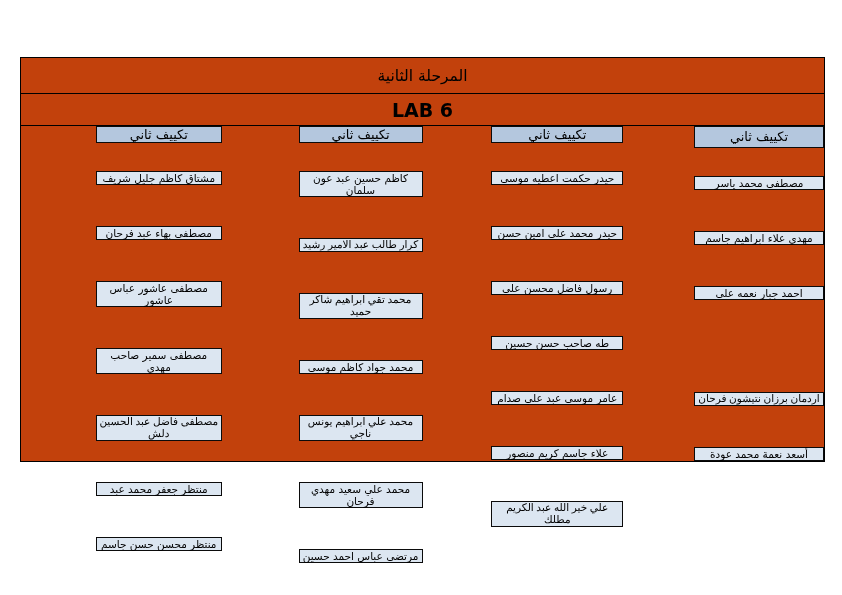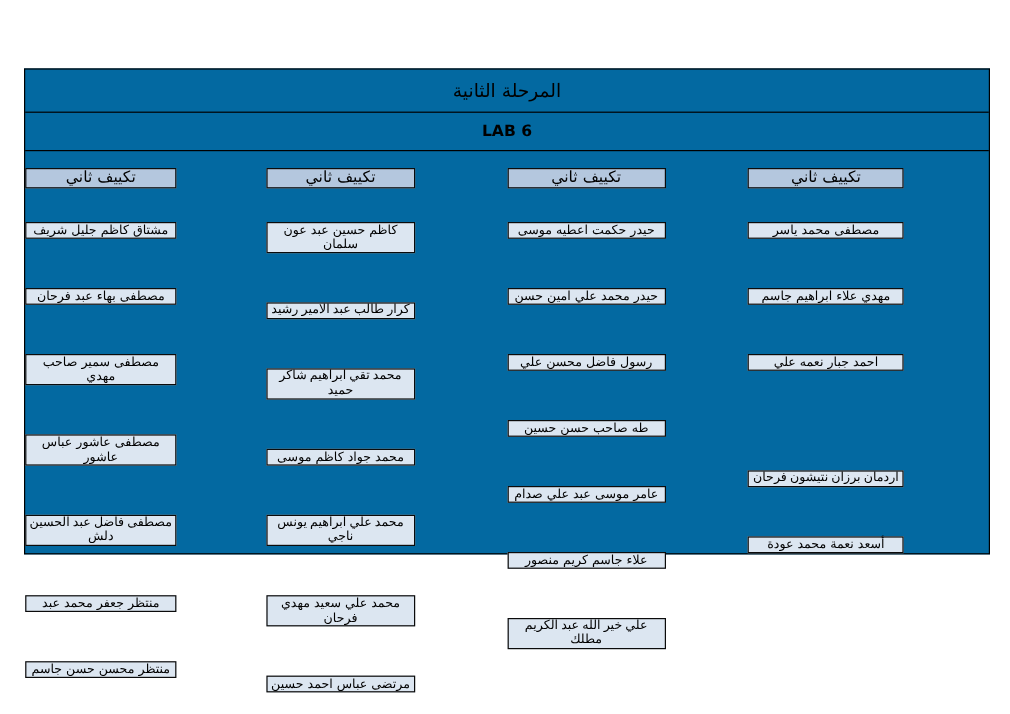--- a/index.html
+++ b/index.html
@@ -16,21 +16,21 @@
   }
 
   
   #doc-table {
     position: absolute;
     left: 20px;
     top: 57px;
     width: 805px;
     border: 1.6px solid #000000;
     box-sizing: border-box;
-    background: #0369a1;
+    background: #c2410c;
   }
 
   .title-row {
     height: 36px;
     border-bottom: 1.6px solid #000000;
     display: flex;
     align-items: center;
     justify-content: center;
     box-sizing: border-box;
   }
@@ -43,43 +43,43 @@
 
   .lab-row {
     height: 32px;
     border-bottom: 1.6px solid #000000;
     display: flex;
     align-items: center;
     justify-content: center;
     box-sizing: border-box;
   }
   .lab-row .lab-text {
-    font-size: 13px;
+    font-size: 19px;
     font-weight: bold;
     color: #000000;
     direction: ltr;
   }
 
   
   #grid-body {
     display: flex;
     flex-direction: row;
     
     padding: 0;
     box-sizing: border-box;
     height: 335px;
   }
 
   .grid-col {
     width: 25%;
     box-sizing: border-box;
     display: flex;
     flex-direction: column;
-    align-items: flex-end;
-    padding-top: 14px;
+    align-items: flex-start;
+    padding-top: 0px;
     gap: 28px;
   }
 
   .col-header {
     width: 128px;
     height: 58px;
     background: #b4c7de;
     border: 1.4px solid #0b0b0b;
     box-sizing: border-box;
     display: flex;
@@ -170,21 +170,21 @@
         <div class="name-cell tall">محمد تقي ابراهيم شاكر حميد</div>
         <div class="name-cell">محمد جواد كاظم موسى</div>
         <div class="name-cell tall">محمد علي ابراهيم يونس ناجي</div>
         <div class="name-cell">محمد علي سعيد مهدي فرحان</div>
         <div class="name-cell">مرتضى عباس احمد حسين</div>
       </div>
       <div class="grid-col" data-col="3">
         <div class="col-header">تكييف ثاني</div>
         <div class="name-cell first">مشتاق كاظم جليل شريف</div>
         <div class="name-cell">مصطفى بهاء عبد فرحان</div>
+        <div class="name-cell">مصطفى عاشور عباس عاشور</div>
         <div class="name-cell">مصطفى سمير صاحب مهدي</div>
-        <div class="name-cell">مصطفى عاشور عباس عاشور</div>
         <div class="name-cell tall">مصطفى فاضل عبد الحسين دلش</div>
         <div class="name-cell">منتظر جعفر محمد عبد</div>
         <div class="name-cell">منتظر محسن حسن جاسم</div>
       </div>
     </div>
 
 </div>
 
 </body></html>

